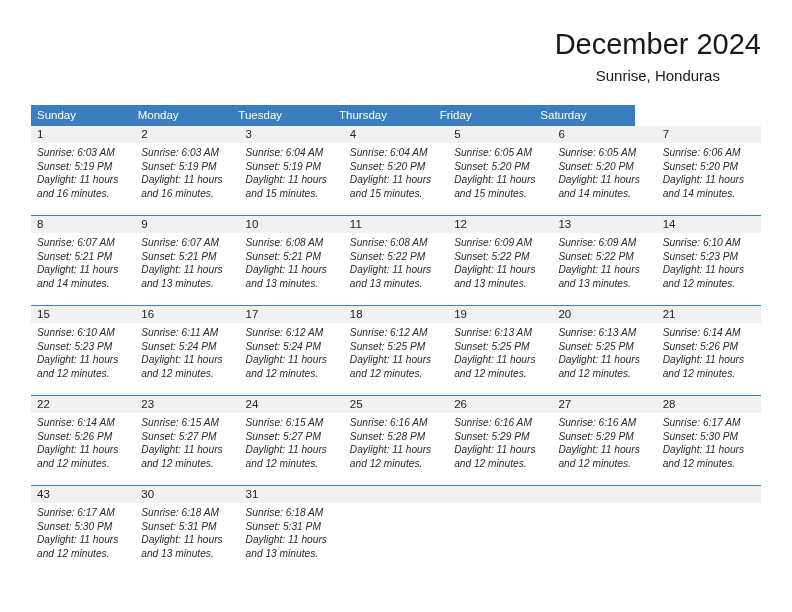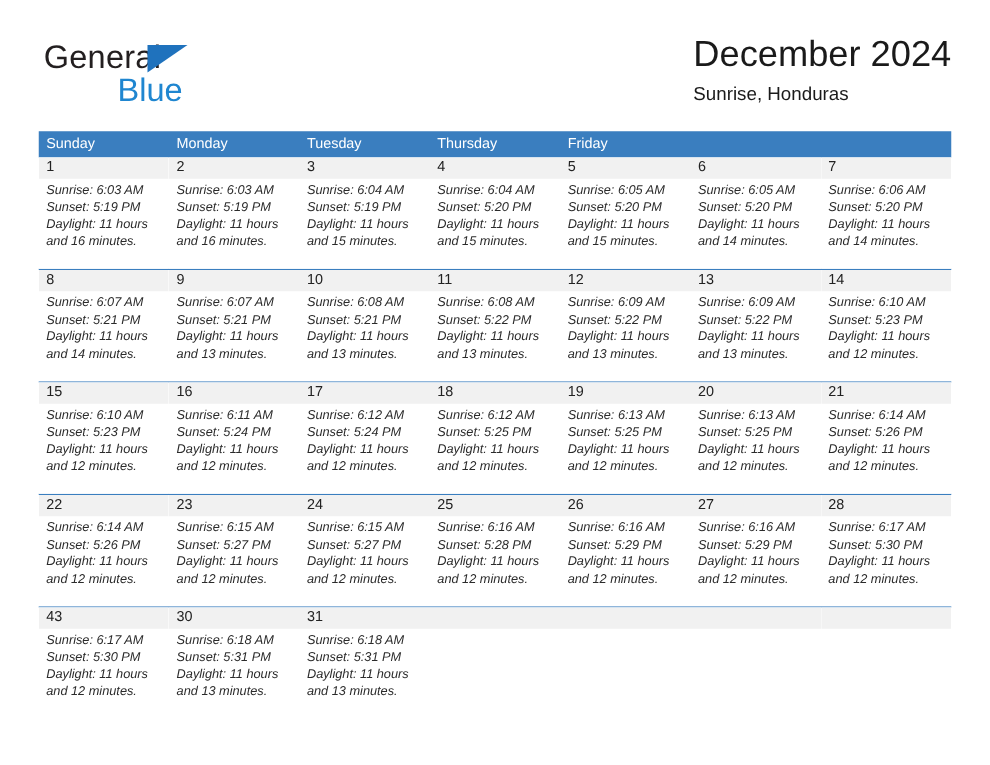--- a/index.html
+++ b/index.html
@@ -60,21 +60,21 @@
     top: 27px;
     font-size: 26px;
     color: #1f86d0;
     line-height: 30px;
     font-weight: 400;
   }
   .title-block {
     position: absolute;
     right: 0;
     top: 0;
-    text-align: left;
+    text-align: center;
   }
   .cal-title {
     font-size: 29px;
     color: #1a1a1a;
     line-height: 36px;
     font-weight: 400;
     white-space: nowrap;
   }
   .cal-subtitle {
     margin-top: 4px;
@@ -87,21 +87,21 @@
 
   
   .calendar {
     position: absolute;
     left: 31px;
     top: 105px;
     width: 730px;
   }
   .weekday-row {
     display: flex;
-    width: 730px;
+    width: 604px;
     background: #3a7ebf;
     align-items: center;
   }
   .weekday-cell {
     width: 104.2857px;
     height: 21px;
     line-height: 21px;
     padding-left: 6px;
     font-size: 11.5px;
     color: #ffffff;
@@ -144,41 +144,37 @@
     font-style: italic;
   }
 </style>
 </head>
 <body>
 
 <div id="page">
 
   <div class="topbar">
 
-    <div class="brand">
-      <span class="brand-general">General</span>
-      <span class="brand-triangle"></span>
-      <span class="brand-blue">Blue</span>
-    </div>
 
     <div class="title-block">
       <div class="cal-title">December 2024</div>
       <div class="cal-subtitle">Sunrise, Honduras</div>
     </div>
 
   </div>
 
   <div class="calendar">
 
     <div class="weekday-row">
       <div class="weekday-cell">Sunday</div>
       <div class="weekday-cell">Monday</div>
       <div class="weekday-cell">Tuesday</div>
       <div class="weekday-cell">Thursday</div>
       <div class="weekday-cell">Friday</div>
+      <div class="weekday-cell">Saturday</div>
     </div>
 
     <div class="week-row first">
       <div class="week-cells">
         <div class="day-cell">
           <div class="day-number">1</div>
           <div class="day-info">Sunrise: 6:03 AM
 Sunset: 5:19 PM
 Daylight: 11 hours
 and 16 minutes.</div>

